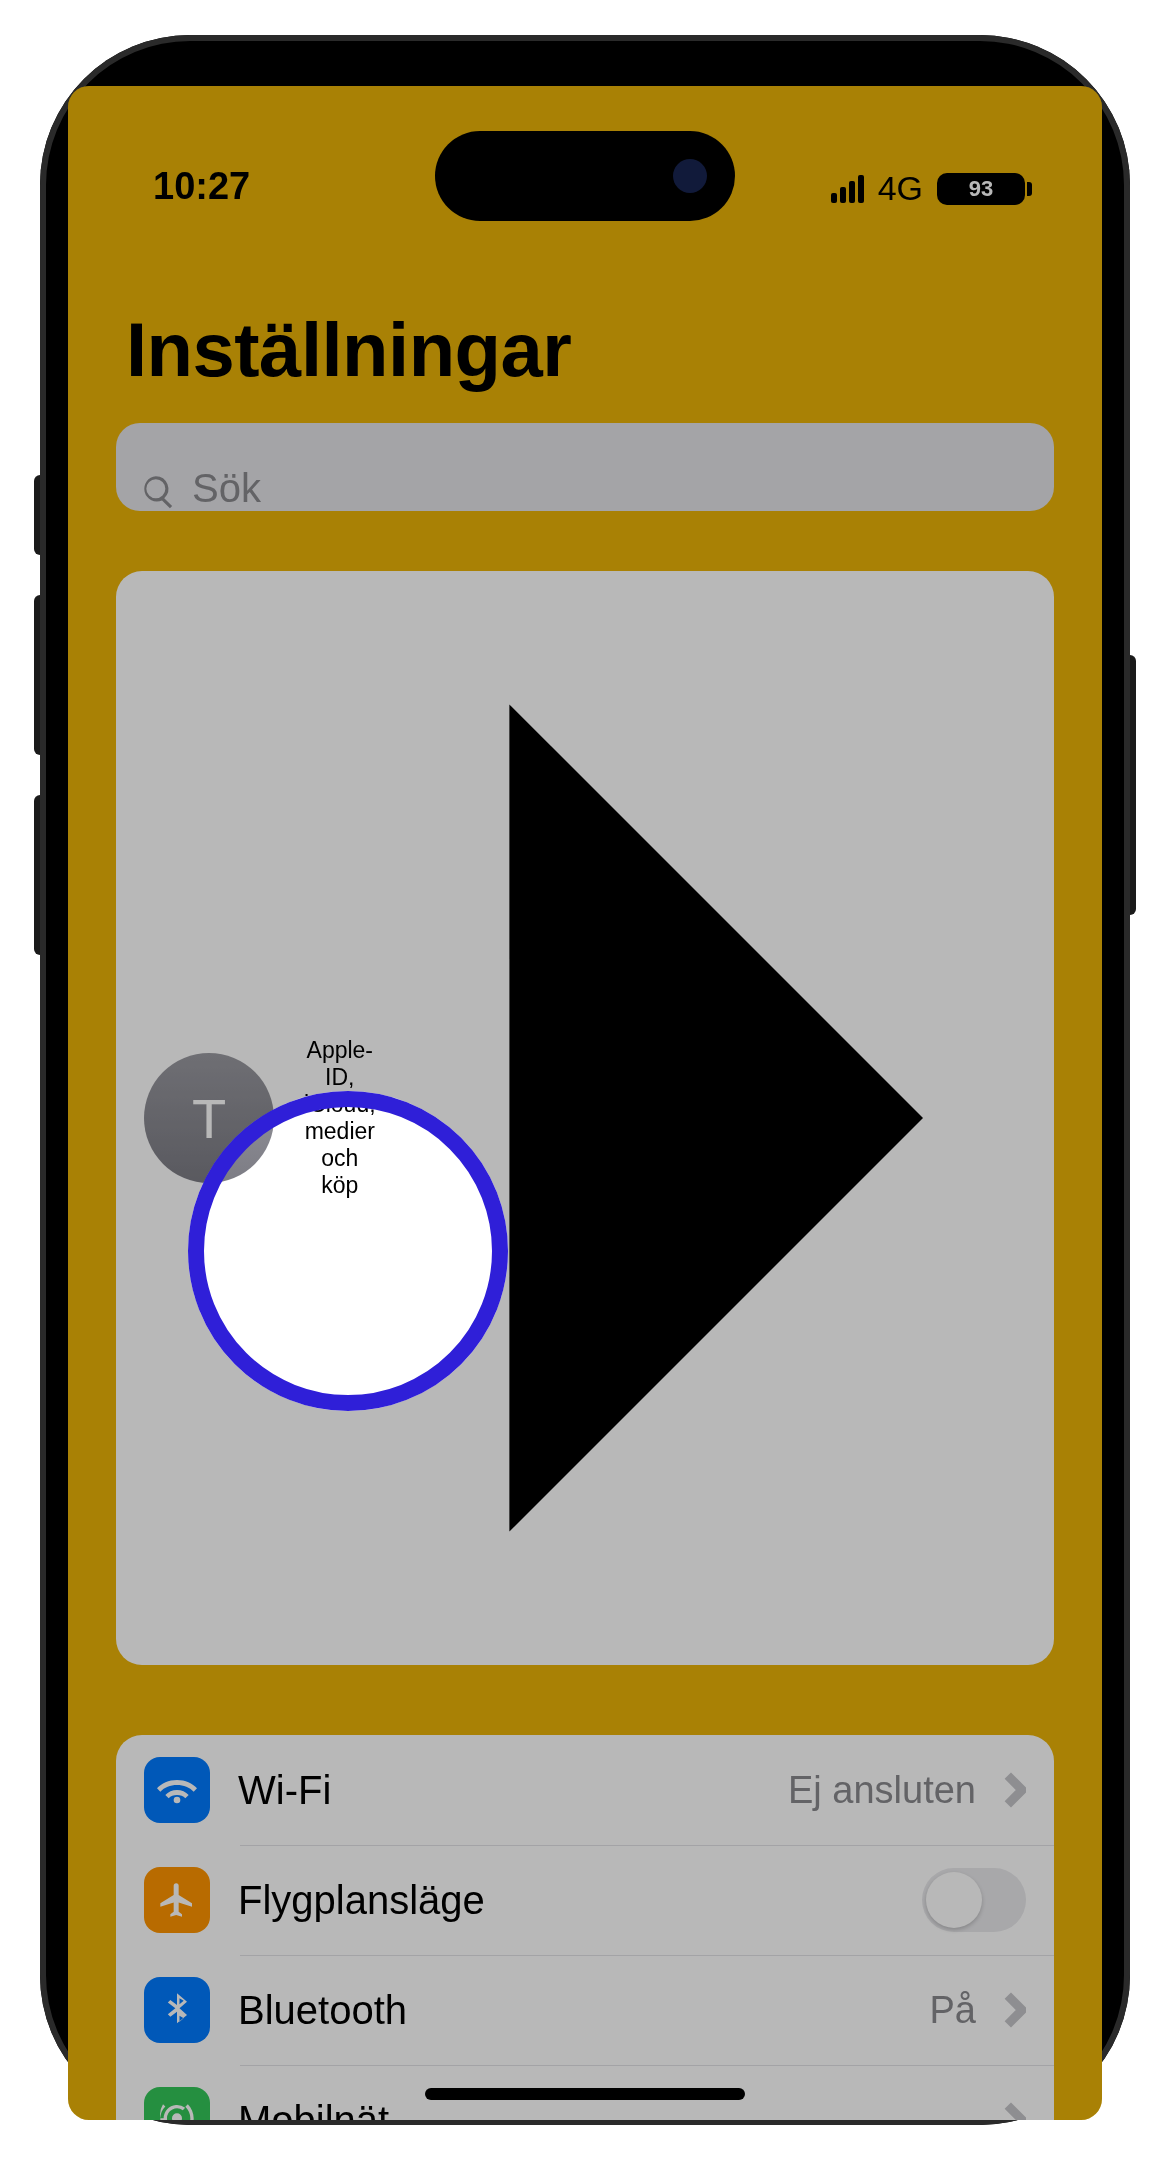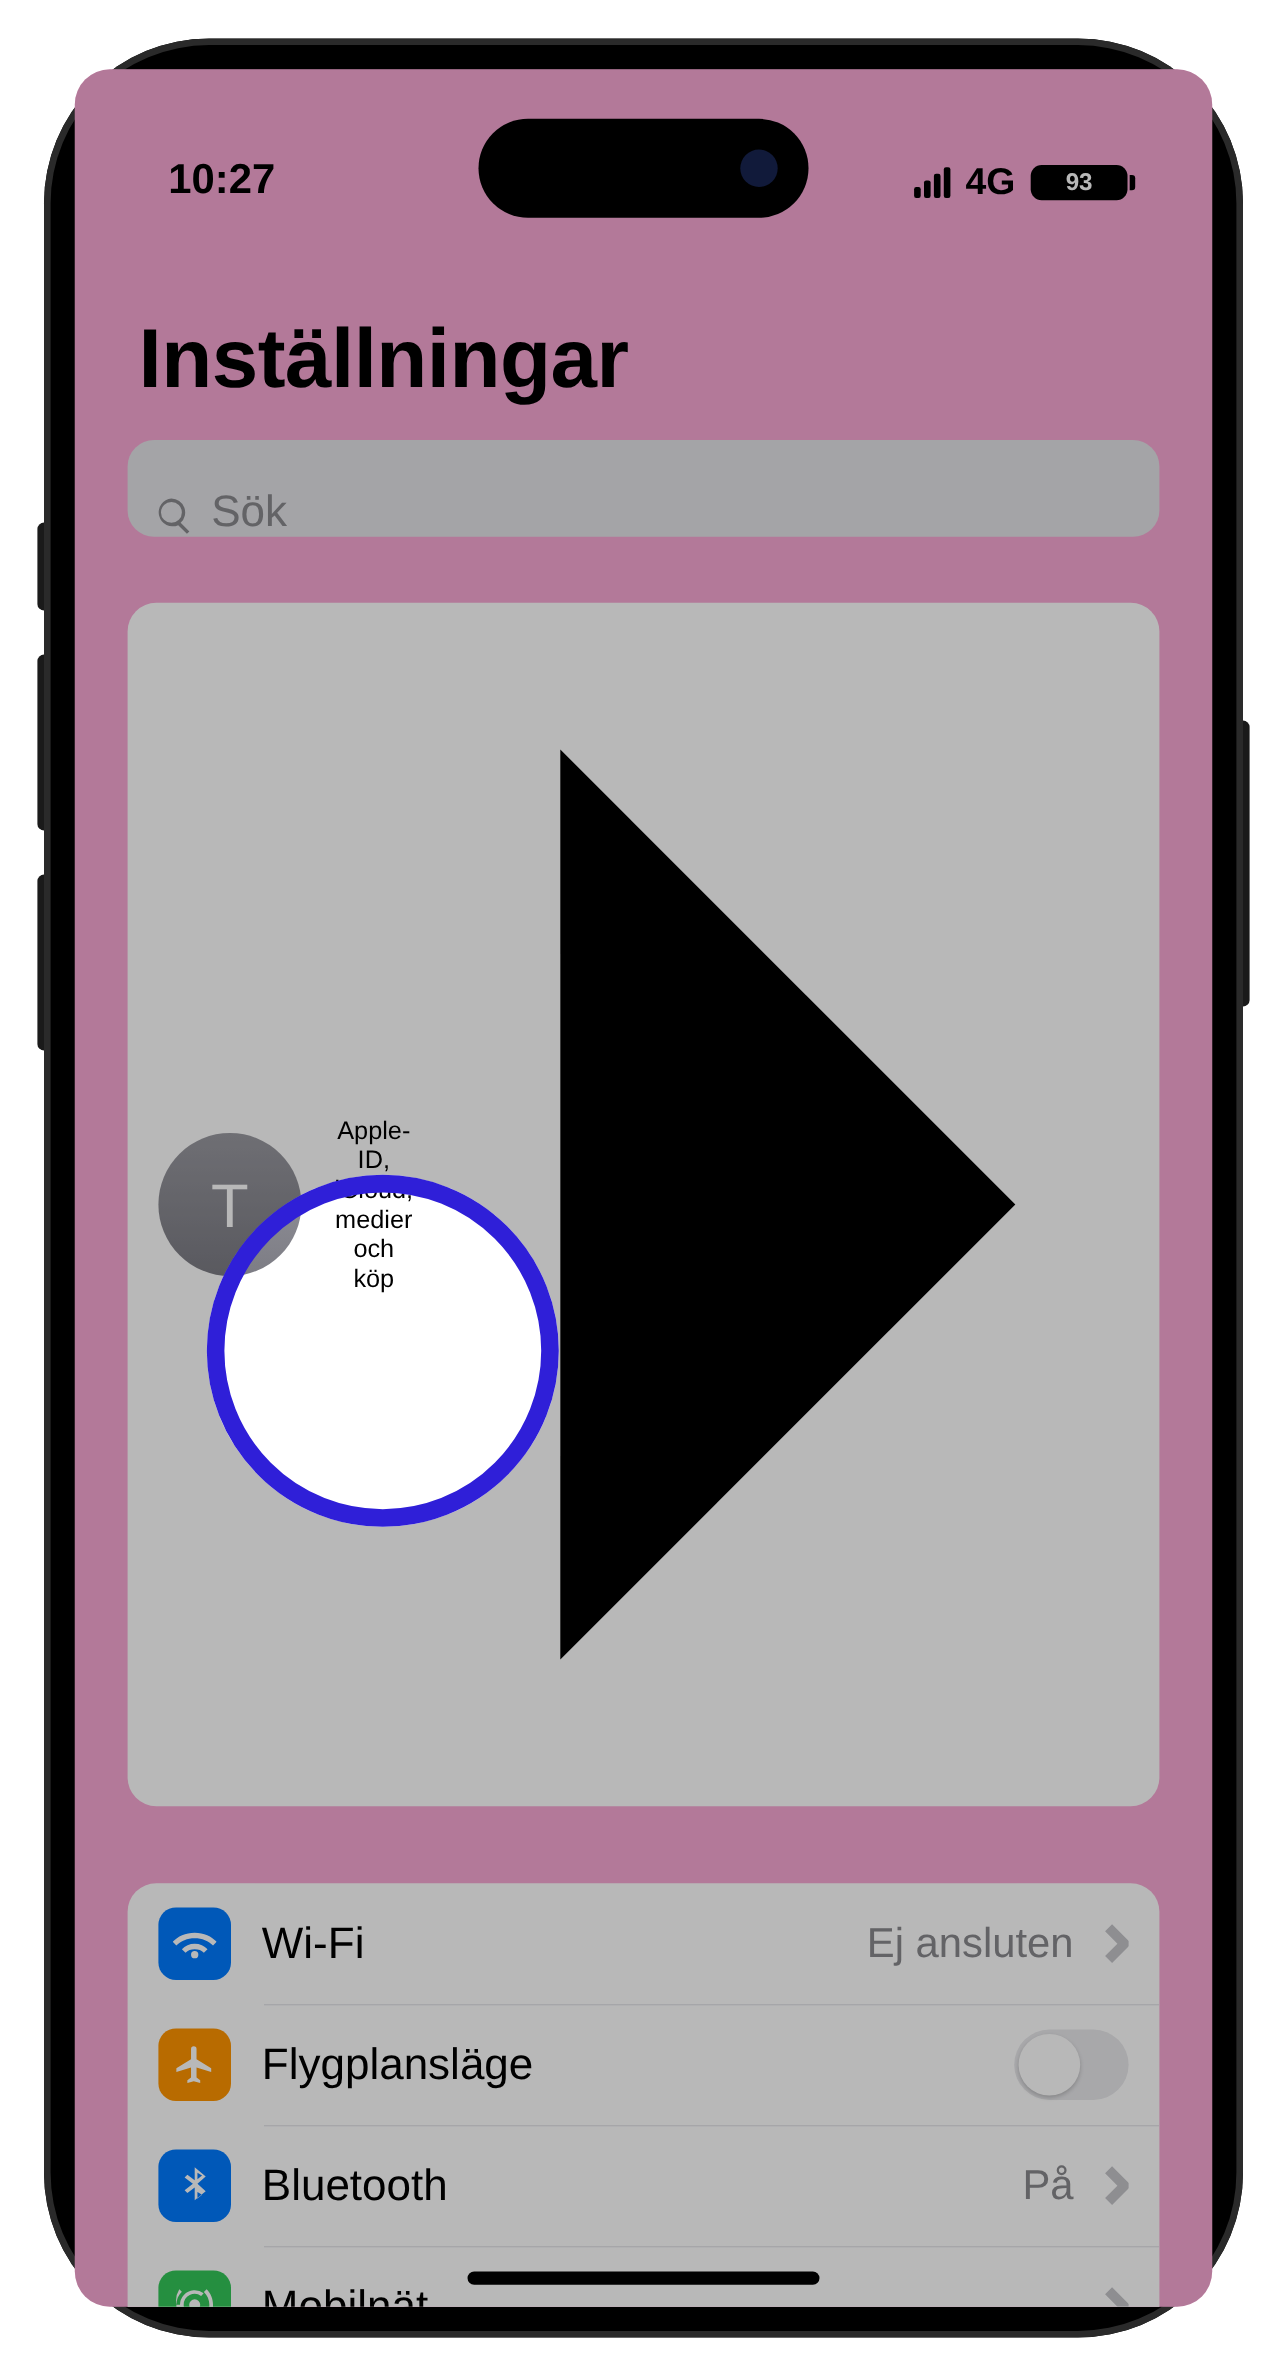--- a/index.html
+++ b/index.html
@@ -17,24 +17,25 @@
     height: 2090px;
     background: #000;
     border-radius: 150px;
     padding: 28px;
     position: relative;
     box-shadow: inset 0 0 0 6px #2a2a2a;
   }
   .screen {
     width: 100%;
     height: 100%;
-    background: #f9a8d4;
-    border-radius: 32px;
+    background: #eab308;
+    border-radius: 21px;
     overflow: hidden;
     position: relative;
+    margin-top: 23px;
   }
   
   .island {
     position: absolute;
     top: 45px;
     left: 50%;
     transform: translateX(-50%);
     width: 300px;
     height: 90px;
     background: #000;
@@ -64,21 +65,21 @@
     align-items: center;
     gap: 10px;
     font-weight: 600;
   }
   .signal-bars { display:flex; align-items:flex-end; gap:3px; height:28px; }
   .signal-bars span { width:6px; background:#000; border-radius:2px; }
   .signal-bars span:nth-child(1){height:10px;}
   .signal-bars span:nth-child(2){height:16px;}
   .signal-bars span:nth-child(3){height:22px;}
   .signal-bars span:nth-child(4){height:28px;}
-  .net-label { font-size:34px; font-weight:700; margin-left:4px; margin-right:4px; }
+  .net-label { font-size:34px; font-weight:400; margin-left:4px; margin-right:4px; }
   .battery {
     display:flex; align-items:center; gap:2px;
   }
   .battery-body {
     width:88px; height:32px; border-radius:10px; background:#000;
     display:flex; align-items:center; justify-content:center;
     color:#fff; font-size:22px; font-weight:700;
     position:relative;
   }
   .battery-tip { width:5px; height:14px; background:#000; border-radius:0 3px 3px 0; }

